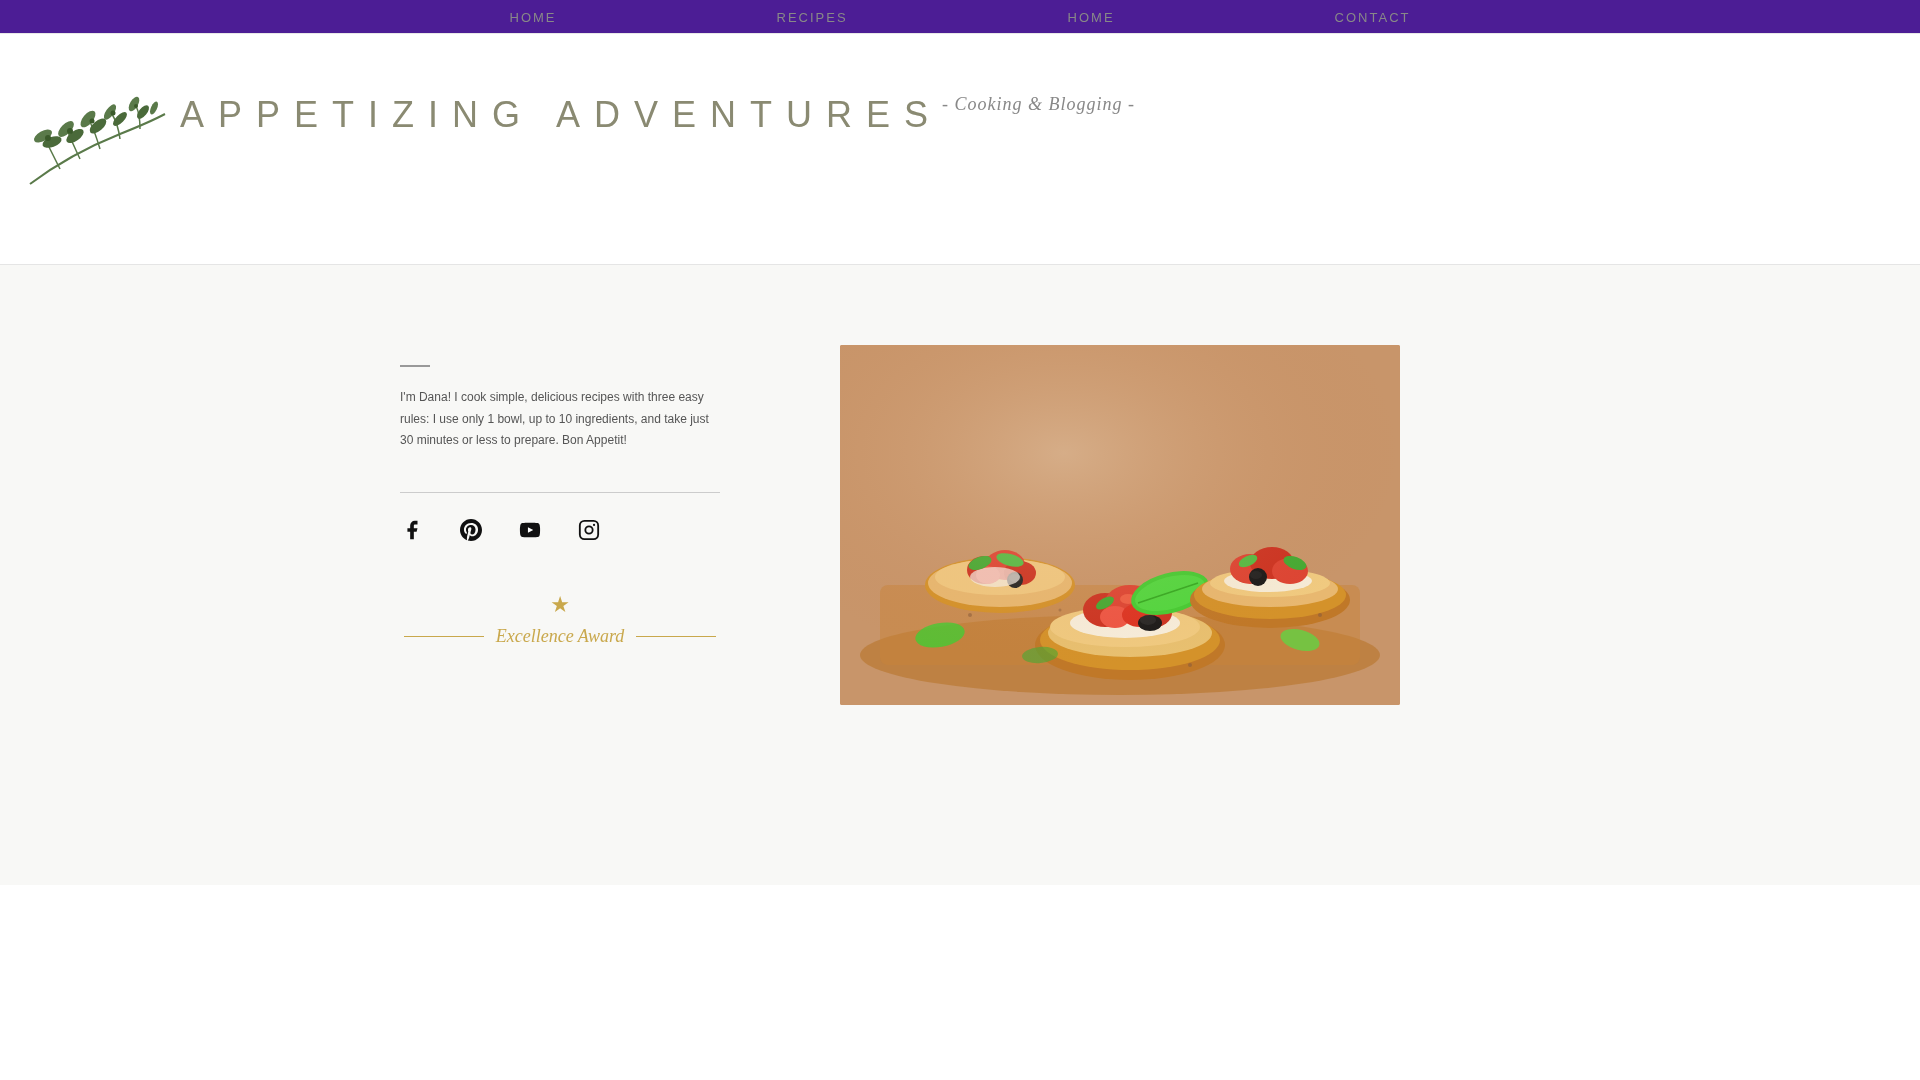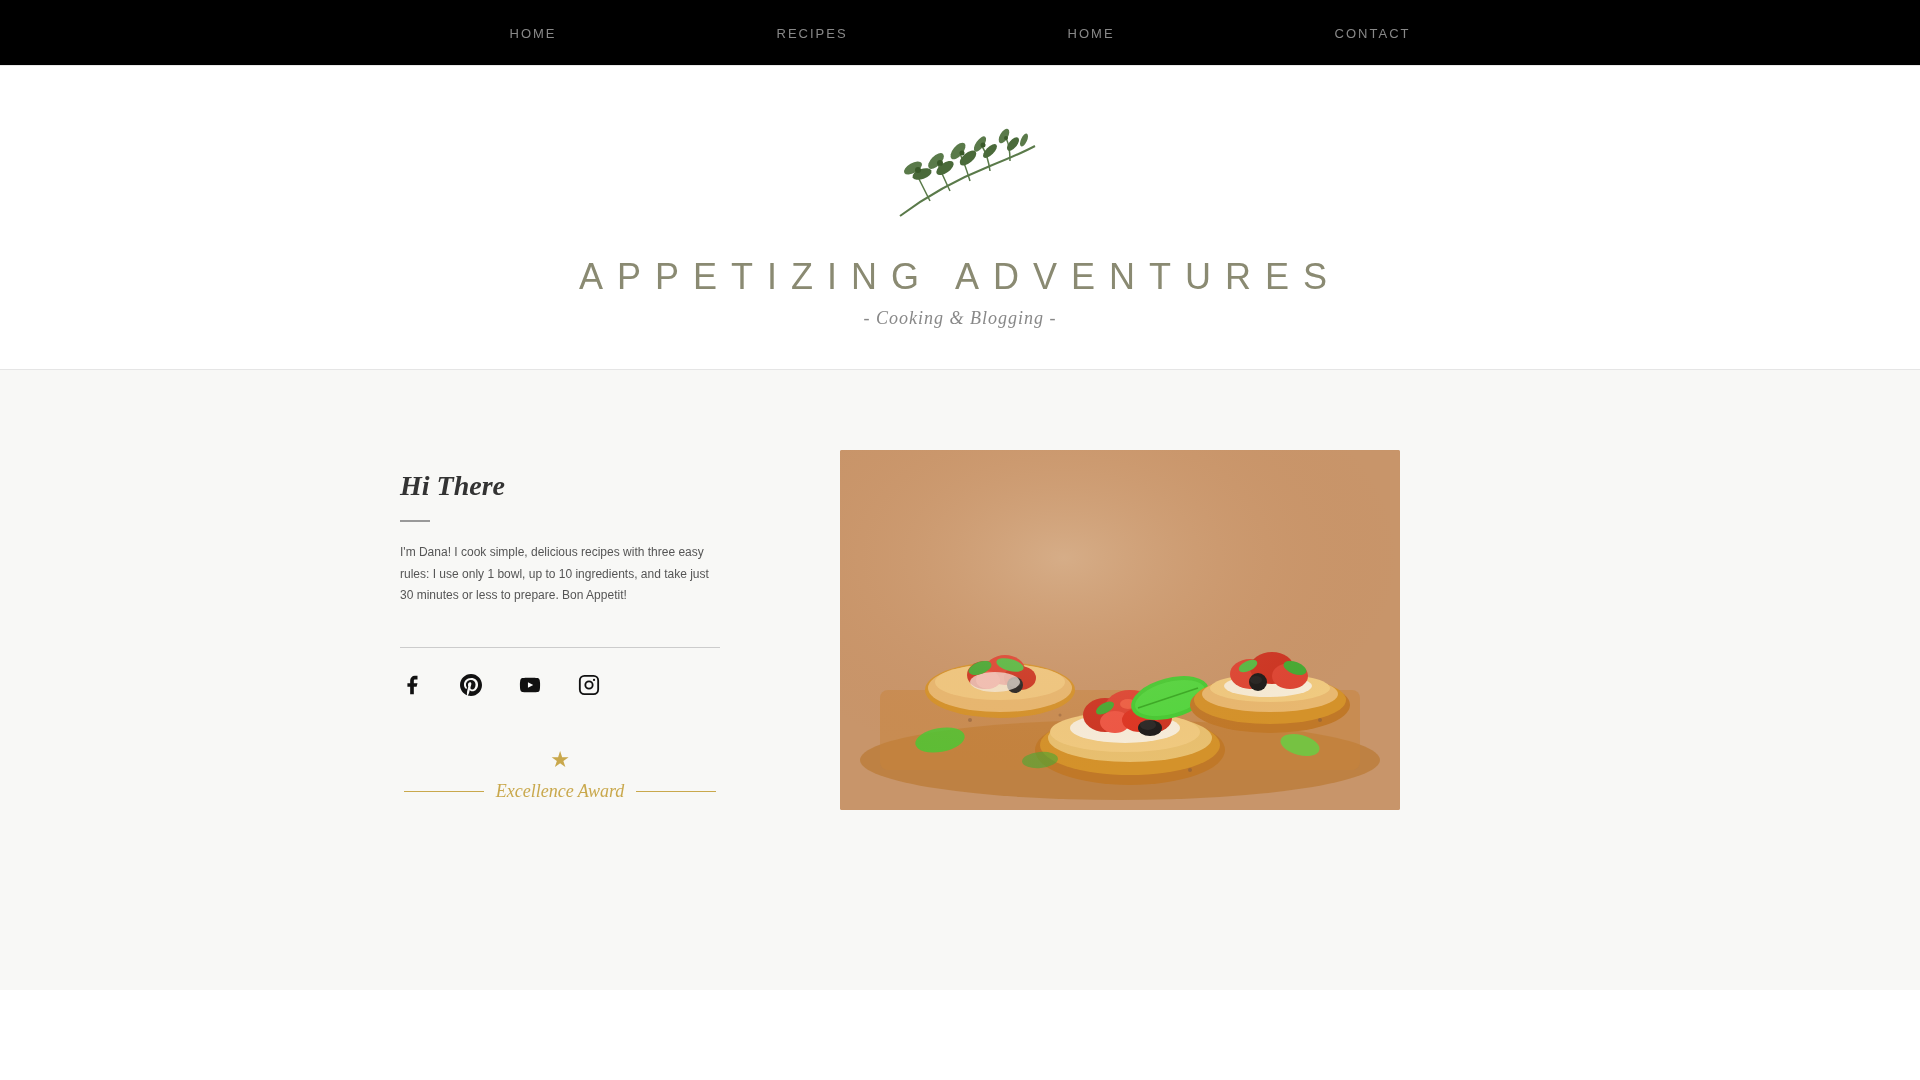--- a/index.html
+++ b/index.html
@@ -8,22 +8,22 @@
       font-family: Georgia, 'Times New Roman', serif;
       background: #fff;
       color: #333;
       width: 1920px;
       min-height: 1080px;
     }
 
     
     nav {
       width: 100%;
-      height: 66px;
-      background: #000000;
+      height: 34px;
+      background: #4c1d95;
       display: flex;
       align-items: center;
       justify-content: center;
       border-bottom: 1px solid #e8e8e8;
     }
     nav ul {
       list-style: none;
       display: flex;
       gap: 220px;
       align-items: center;
@@ -33,22 +33,21 @@
       color: #888;
       font-family: Arial, Helvetica, sans-serif;
       font-size: 13px;
       letter-spacing: 2px;
       font-weight: 400;
     }
 
     
     .hero {
       display: flex;
-      flex-direction: column;
-      align-items: center;
+      flex-direction: row;
       padding: 60px 0 40px;
       background: #fff;
     }
 
     .leaf-illustration {
       width: 180px;
       height: 110px;
       margin-bottom: 20px;
     }
 
@@ -262,21 +261,20 @@
   <h1 class="site-title">APPETIZING  ADVENTURES</h1>
   <p class="site-tagline">- Cooking &amp; Blogging -</p>
 </section>
 
 <div class="divider"></div>
 
 <section class="main-content">
   <div class="content-inner">
 
     <div class="left-panel">
-      <h2 class="greeting">Hi There</h2>
       <div class="greeting-divider"></div>
       <p class="bio-text">I'm Dana! I cook simple, delicious recipes with three easy rules: I use only 1 bowl, up to 10 ingredients, and take just 30 minutes or less to prepare. Bon Appetit!</p>
 
       <div class="social-divider"></div>
 
       <div class="social-icons">
 
         <div class="social-icon">
           <svg viewBox="0 0 24 24" xmlns="http://www.w3.org/2000/svg">
             <path d="M18 2h-3a5 5 0 00-5 5v3H7v4h3v8h4v-8h3l1-4h-4V7a1 1 0 011-1h3z"></path>

